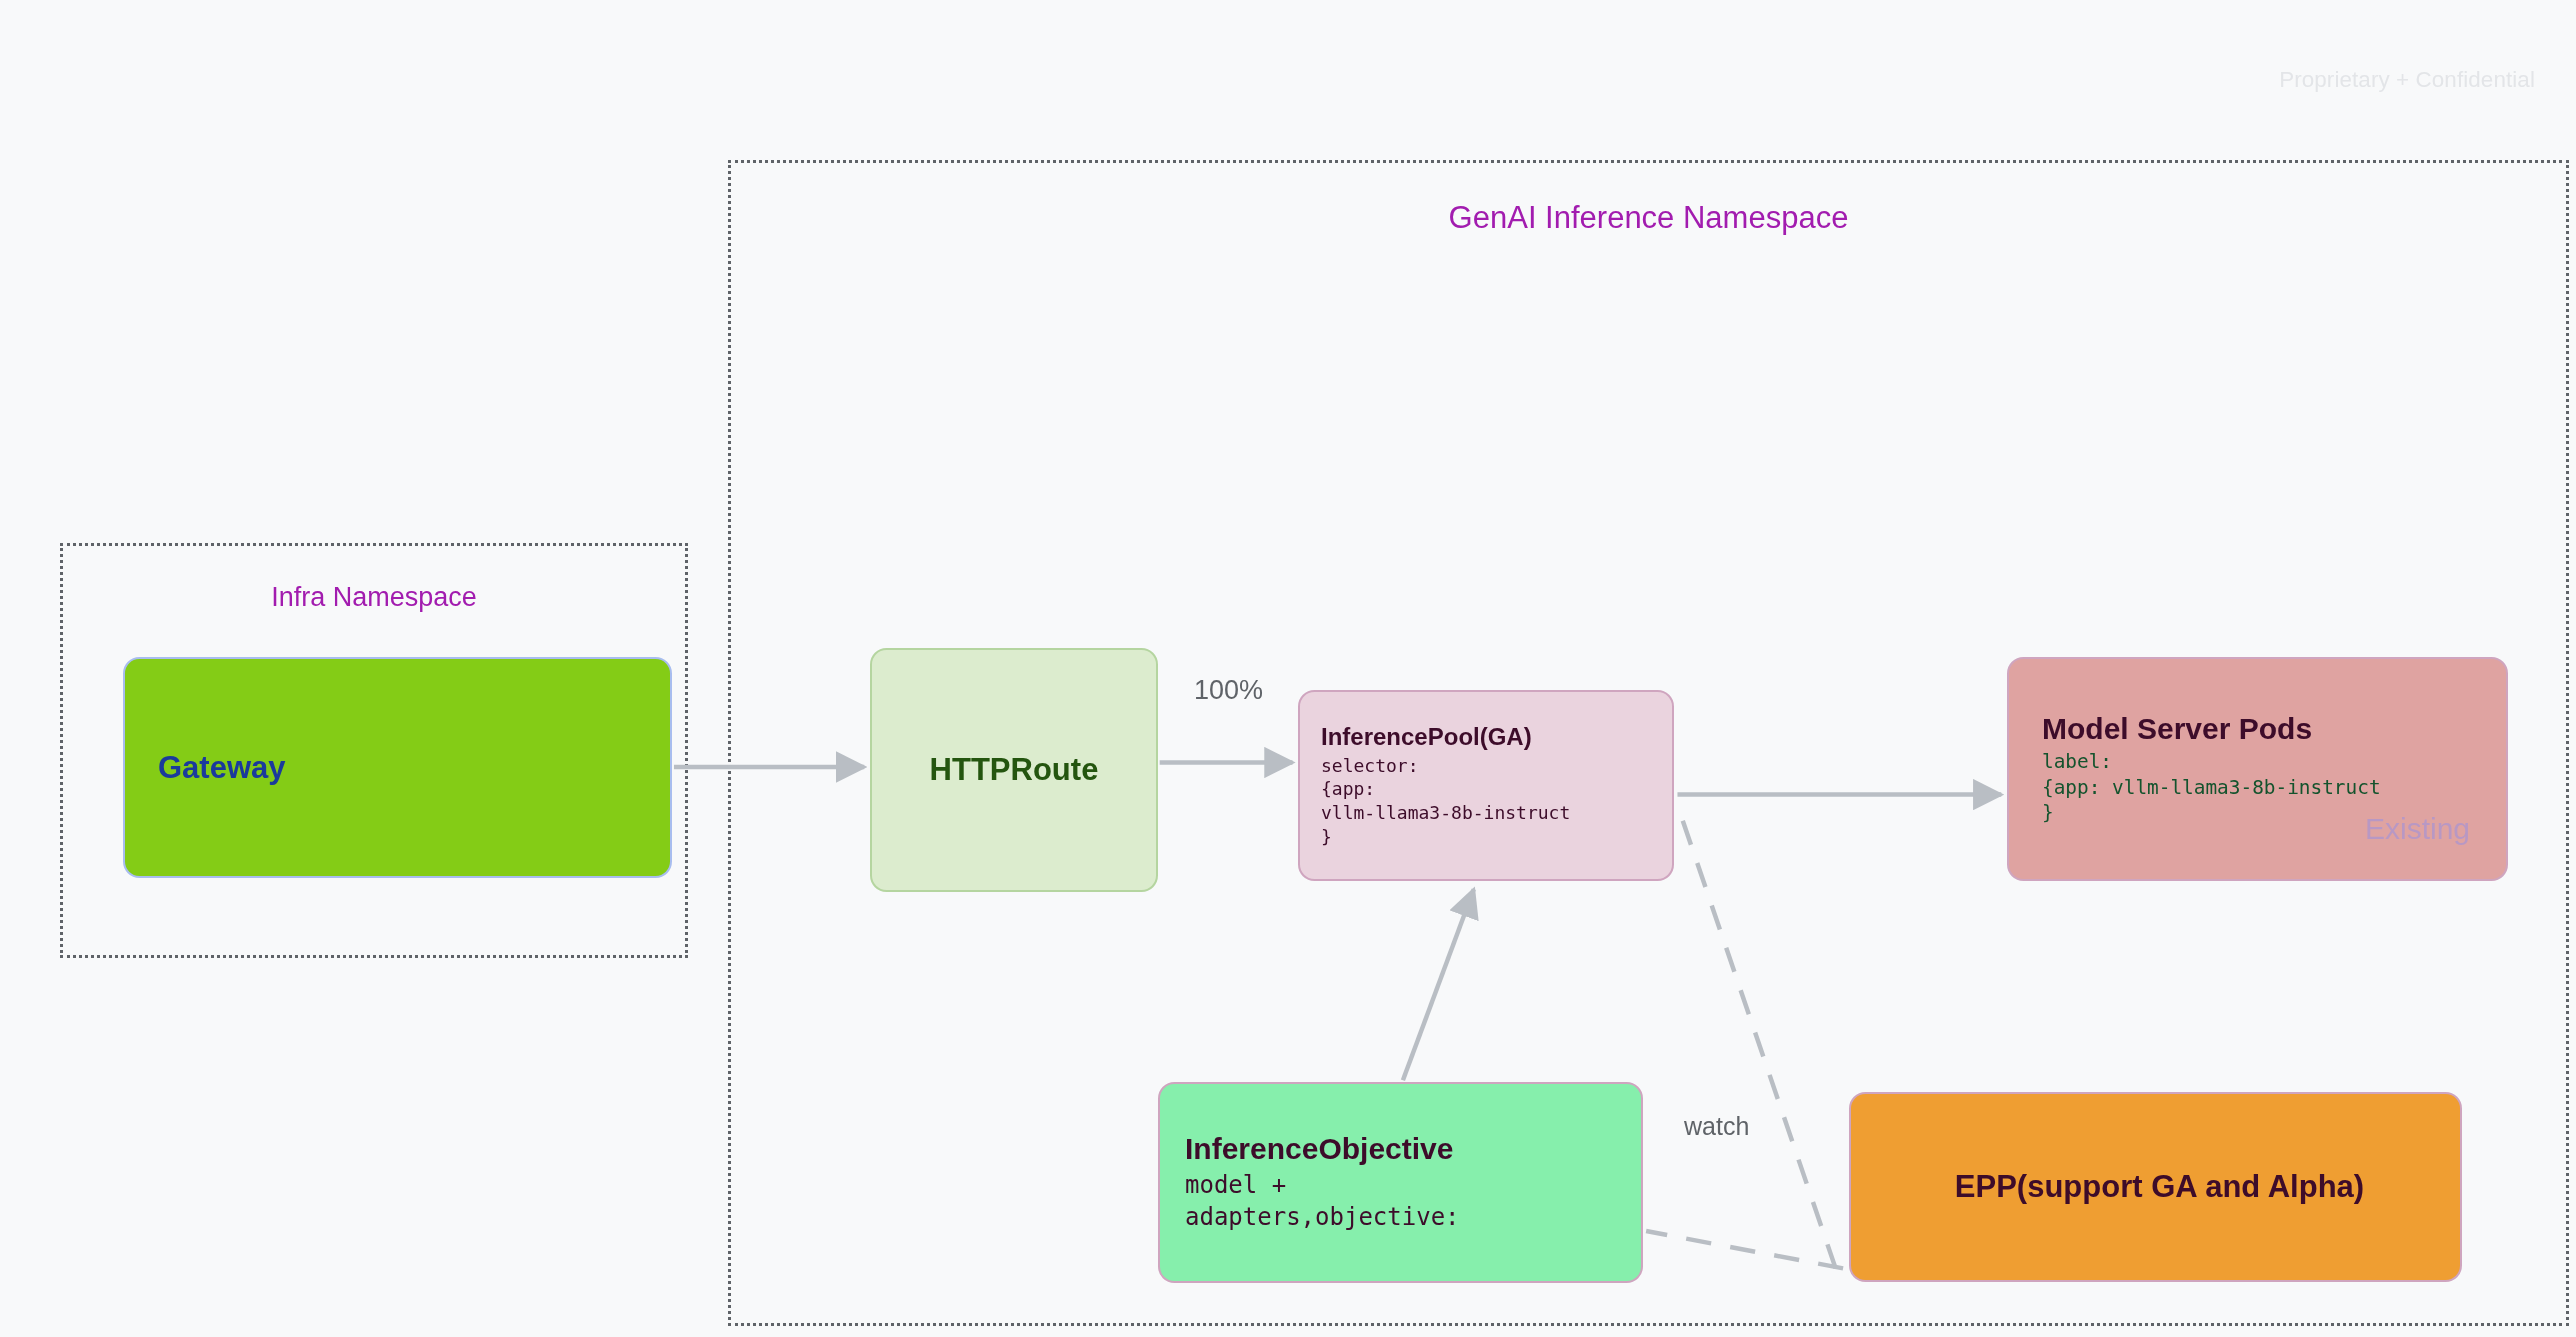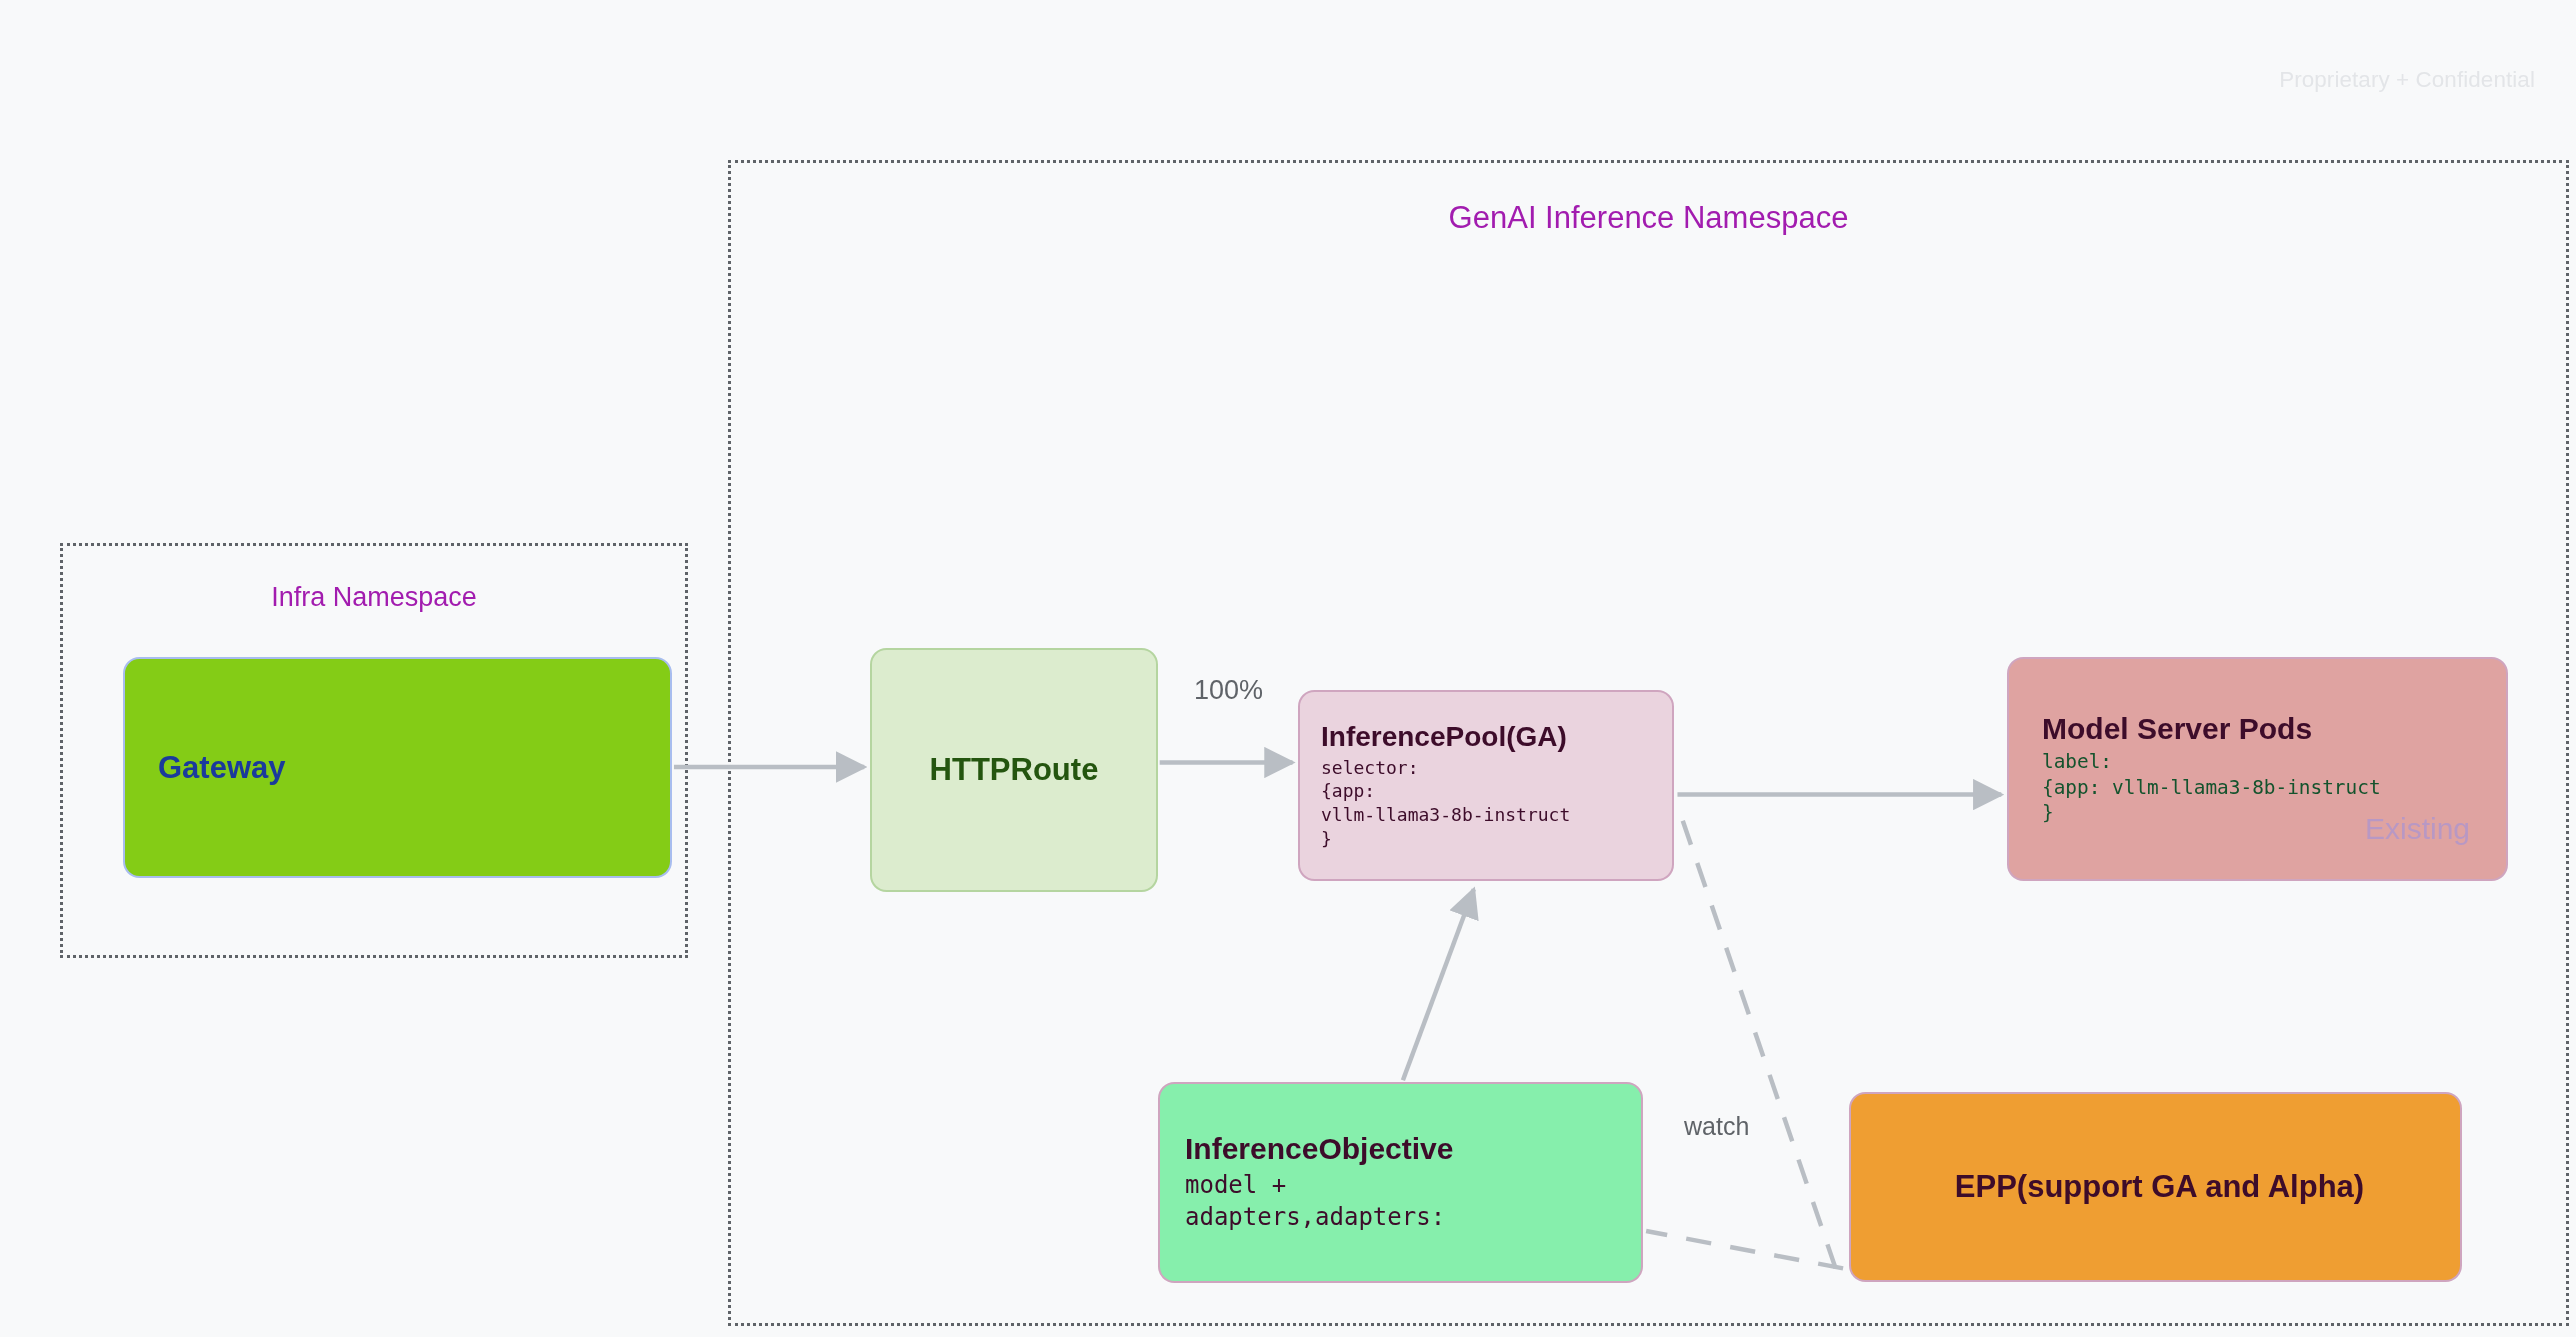--- a/index.html
+++ b/index.html
@@ -123,21 +123,21 @@
     top: 690px;
     width: 376px;
     height: 191px;
     background: #ead3de;
     border: 2.2px solid #cfa5bf;
     padding-left: 21px;
     justify-content: center;
   }
   .n-pool .title {
     color: #3d0c2a;
-    font-size: 28px;
+    font-size: 24px;
     margin-bottom: 3px;
   }
   .n-pool .code {
     color: #3d0c2a;
     font-size: 18px;
   }
 
   
   .n-pods {
     left: 2007px;
@@ -288,21 +288,21 @@
     <div class="title">Model Server Pods</div>
     <div class="code">label:
 {app: vllm-llama3-8b-instruct
 }</div>
     <div class="existing-tag">Existing</div>
   </div>
 
   <div class="node n-objective">
     <div class="title">InferenceObjective</div>
     <div class="code">model +
-adapters,adapters:</div>
+adapters,objective:</div>
   </div>
 
   <div class="node n-epp">
     <div class="title">EPP(support GA and Alpha)</div>
   </div>
 
   <div class="edge-label lbl-100">100%</div>
   <div class="edge-label lbl-watch">watch</div>
 
 </div>

